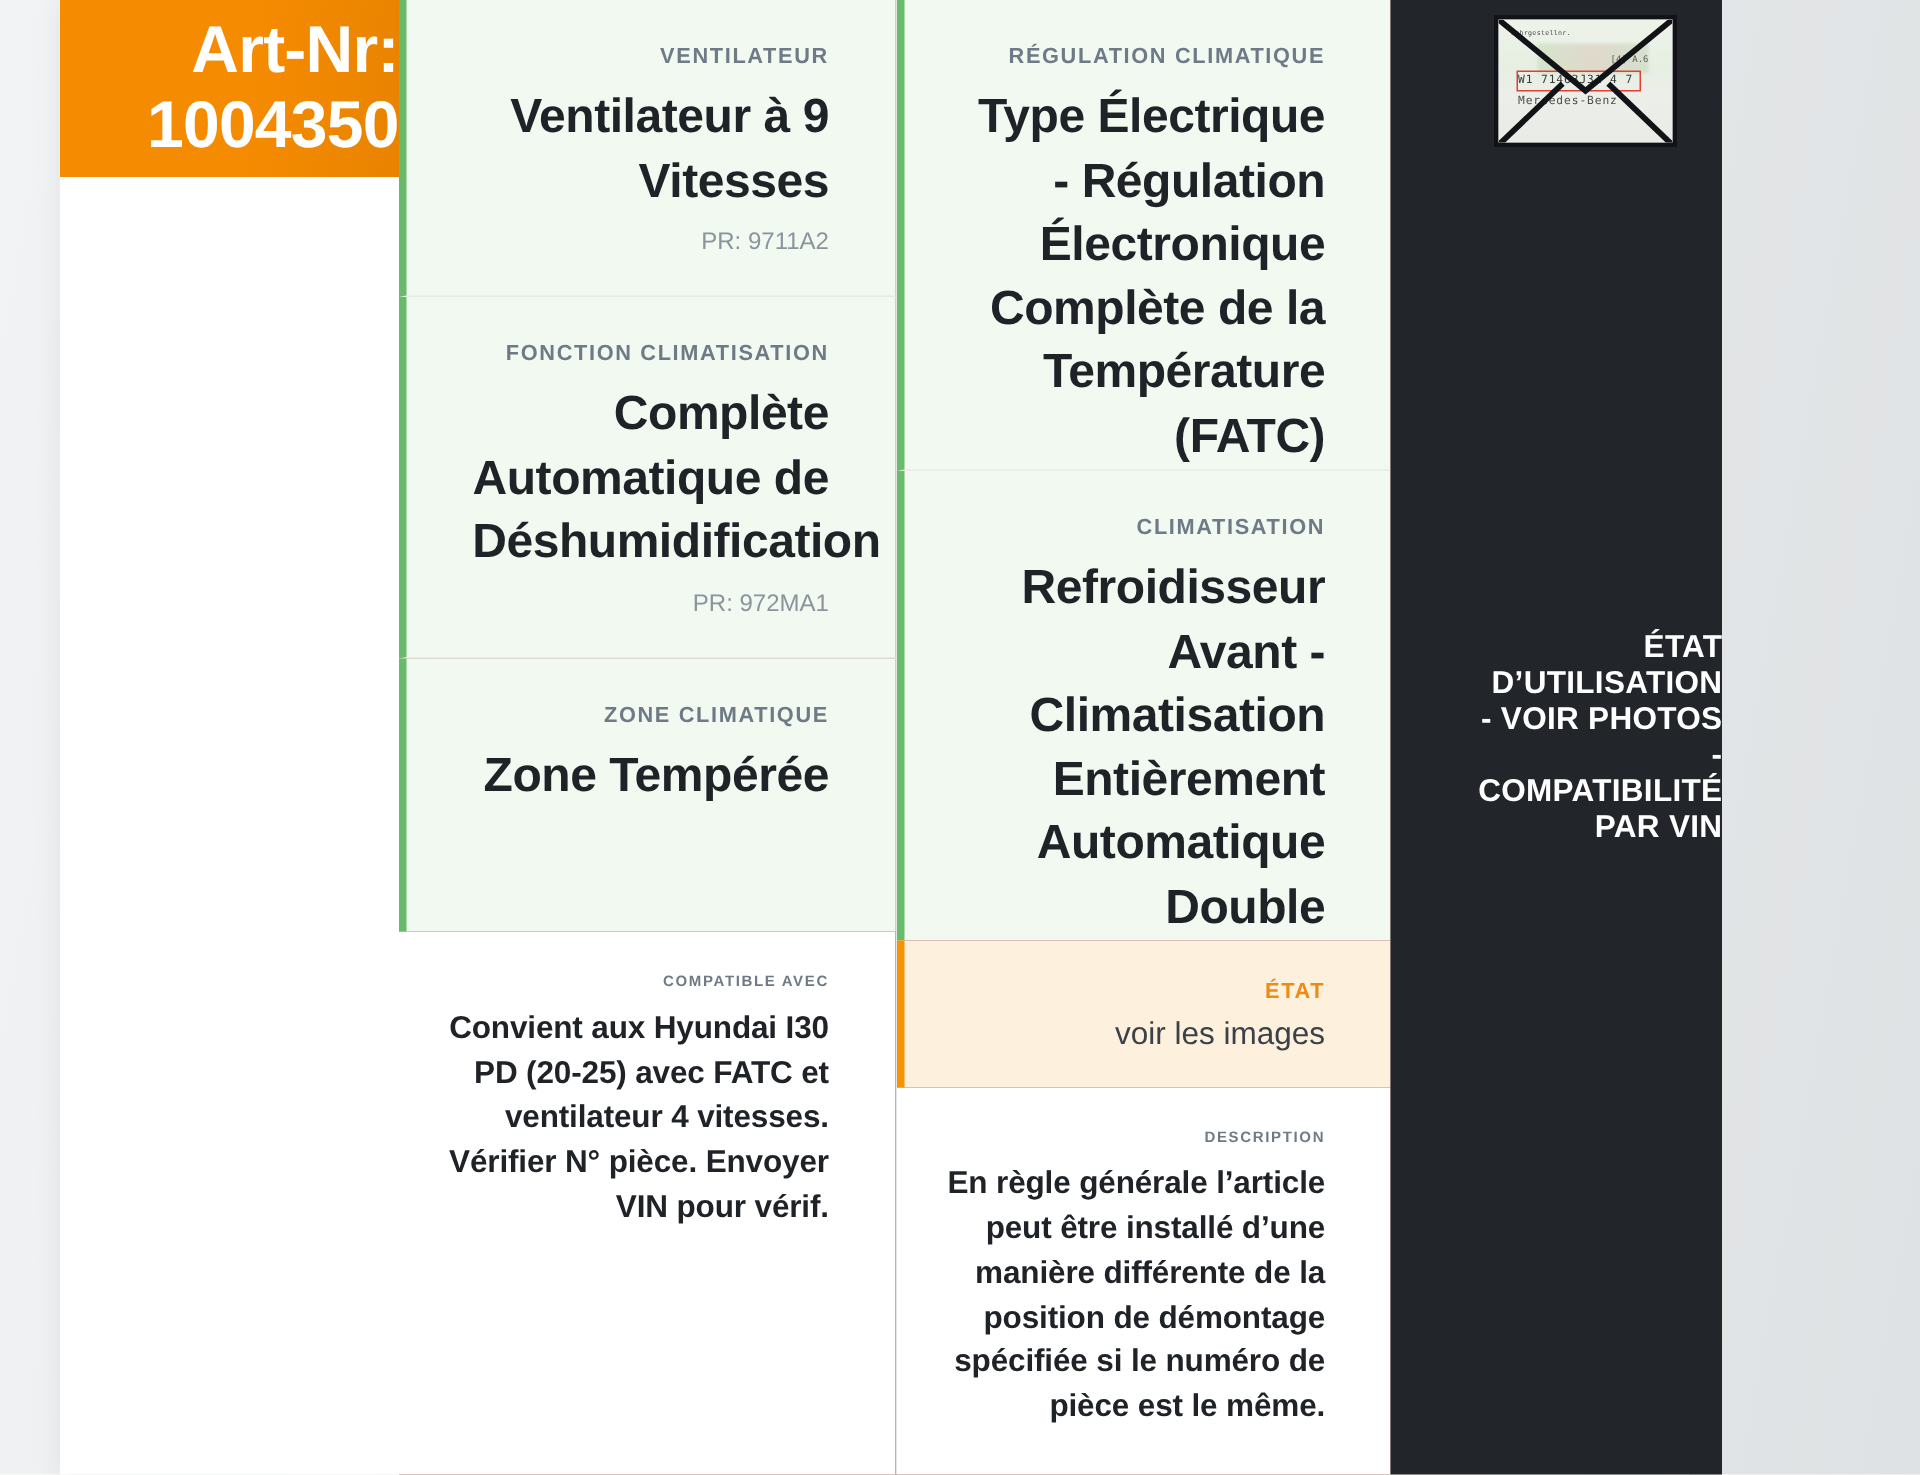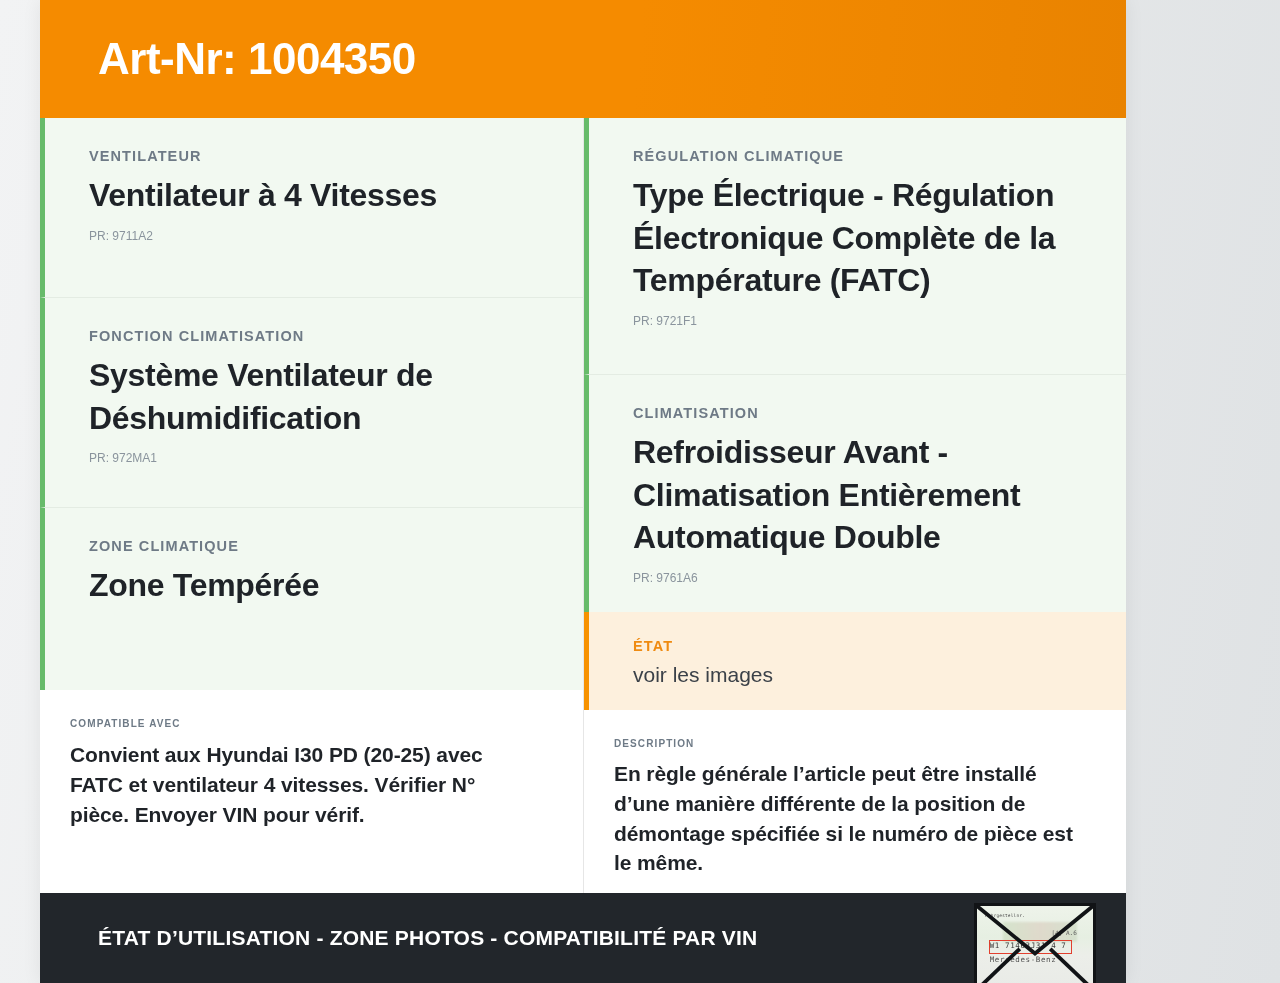--- a/index.html
+++ b/index.html
@@ -16,22 +16,23 @@
   }
 
   .page {
     position: absolute;
     left: 40px;
     top: 0;
     width: 1086px;
     height: 983px;
     background: #ffffff;
     display: flex;
-    flex-direction: column;
+    flex-direction: row;
     box-shadow: 0 0 18px rgba(0,0,0,0.07);
+    text-align: right;
   }
 
   
   .header {
     height: 118px;
     background: linear-gradient(95deg, #f58b00 0%, #f58b00 55%, #e98300 100%);
     display: flex;
     align-items: center;
     padding-left: 58px;
     flex: 0 0 118px;
@@ -80,21 +81,21 @@
   }
   .card-title {
     font-size: 32px;
     font-weight: bold;
     color: #1f2328;
     line-height: 1.33;
     letter-spacing: -0.3px;
     margin-bottom: 12px;
   }
   .card-pr {
-    font-size: 12px;
+    font-size: 16px;
     color: #8a949d;
   }
 
   
   .card-ventilateur { min-height: 180px; }
   .card-fonction    { min-height: 210px; }
   .card-zone        { min-height: 182px; }
   .card-regulation  { min-height: 257px; }
   .card-climatisation { min-height: 237px; }
 
@@ -236,27 +237,27 @@
   <div class="header">
     <div class="header-title">Art-Nr: 1004350</div>
   </div>
 
   <div class="columns">
 
     <div class="col col-left">
 
       <div class="card card-ventilateur">
         <div class="card-label">VENTILATEUR</div>
-        <div class="card-title">Ventilateur à 4 Vitesses</div>
+        <div class="card-title">Ventilateur à 9 Vitesses</div>
         <div class="card-pr">PR: 9711A2</div>
       </div>
 
       <div class="card card-fonction">
         <div class="card-label">FONCTION CLIMATISATION</div>
-        <div class="card-title">Système Ventilateur de Déshumidification</div>
+        <div class="card-title">Complète Automatique de Déshumidification</div>
         <div class="card-pr">PR: 972MA1</div>
       </div>
 
       <div class="card card-zone last-green">
         <div class="card-label">ZONE CLIMATIQUE</div>
         <div class="card-title">Zone Tempérée</div>
       </div>
 
       <div class="note">
         <div class="note-label">COMPATIBLE AVEC</div>
@@ -286,21 +287,21 @@
 
       <div class="note note-right">
         <div class="note-label">DESCRIPTION</div>
         <div class="note-text">En règle générale l’article peut être installé d’une manière différente de la position de démontage spécifiée si le numéro de pièce est le même.</div>
       </div>
 
     </div>
   </div>
 
   <div class="footer">
-    <div class="footer-text">ÉTAT D’UTILISATION - ZONE PHOTOS - COMPATIBILITÉ PAR VIN</div>
+    <div class="footer-text">ÉTAT D’UTILISATION - VOIR PHOTOS - COMPATIBILITÉ PAR VIN</div>
 
     <div class="envelope-wrap">
       <div class="envelope">
         <div class="env-doc">
           <div class="doc-green"></div>
           <div class="doc-line-top">Fahrgestellnr.</div>
           <div class="doc-small-right">[4]  A.6</div>
           <div class="doc-code-box"></div>
           <div class="doc-vin">W1 71463J31 4  7</div>
           <div class="doc-brand">Mercedes-Benz</div>

